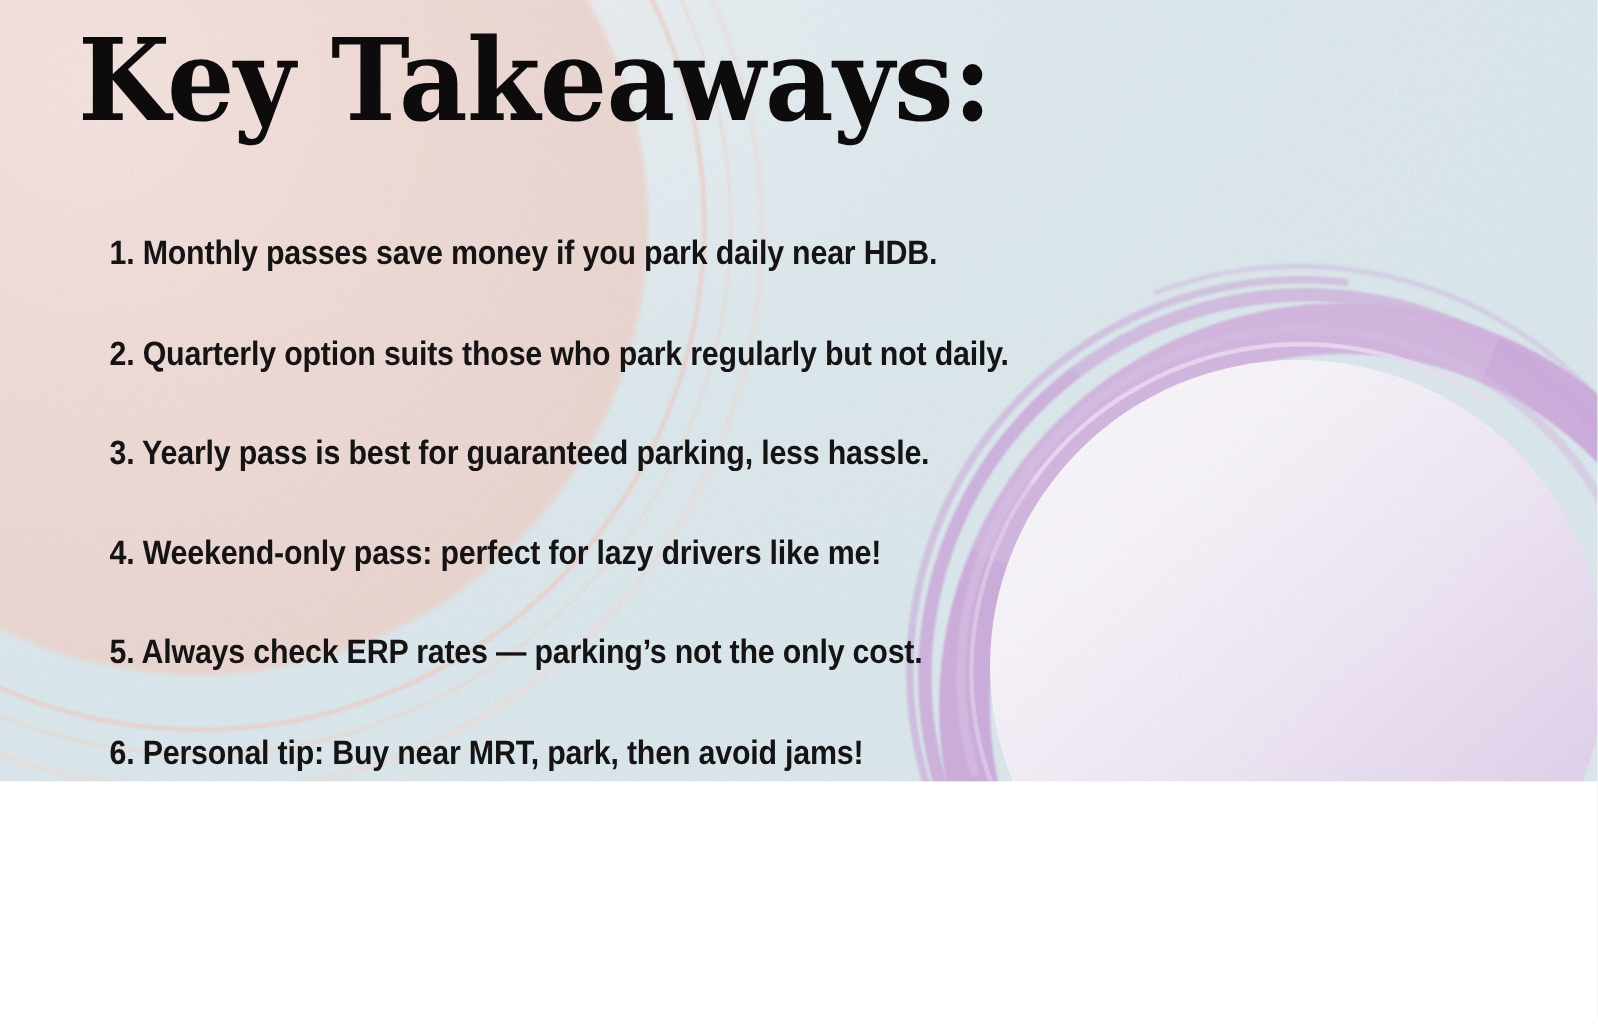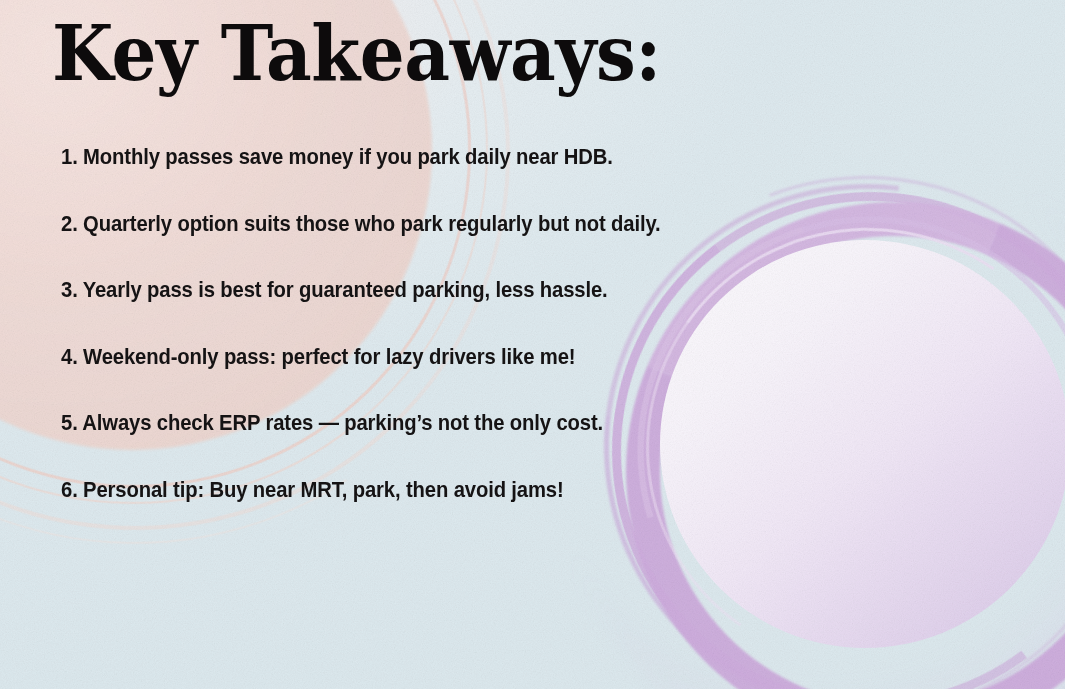--- a/index.html
+++ b/index.html
@@ -8,21 +8,21 @@
     padding: 0;
     background: #ffffff;
   }
   body {
     font-family: "Liberation Sans", sans-serif;
   }
 
   #canvas {
     position: relative;
     width: 1065px;
-    height: 689px;
+    height: 521px;
     overflow: hidden;
     background: #dde9ee;
     isolation: isolate;
     text-decoration: underline;
   }
 
   
 
   .bg-base {
     position: absolute;
@@ -216,21 +216,21 @@
     transform: scaleX(0.93);
     transform-origin: left top;
     white-space: nowrap;
   }
 
   .takeaway-list {
     position: absolute;
     left: 57px;
     top: 142px;
     right: 40px;
-    margin: 4px;
+    margin: 16px;
     padding: 0;
     list-style: none;
   }
   .takeaway-item {
     display: block;
     margin: 0 0 44px 0;
     font-family: "Liberation Sans", sans-serif;
     font-weight: 700;
     font-size: 22.5px;
     line-height: 1.0;

